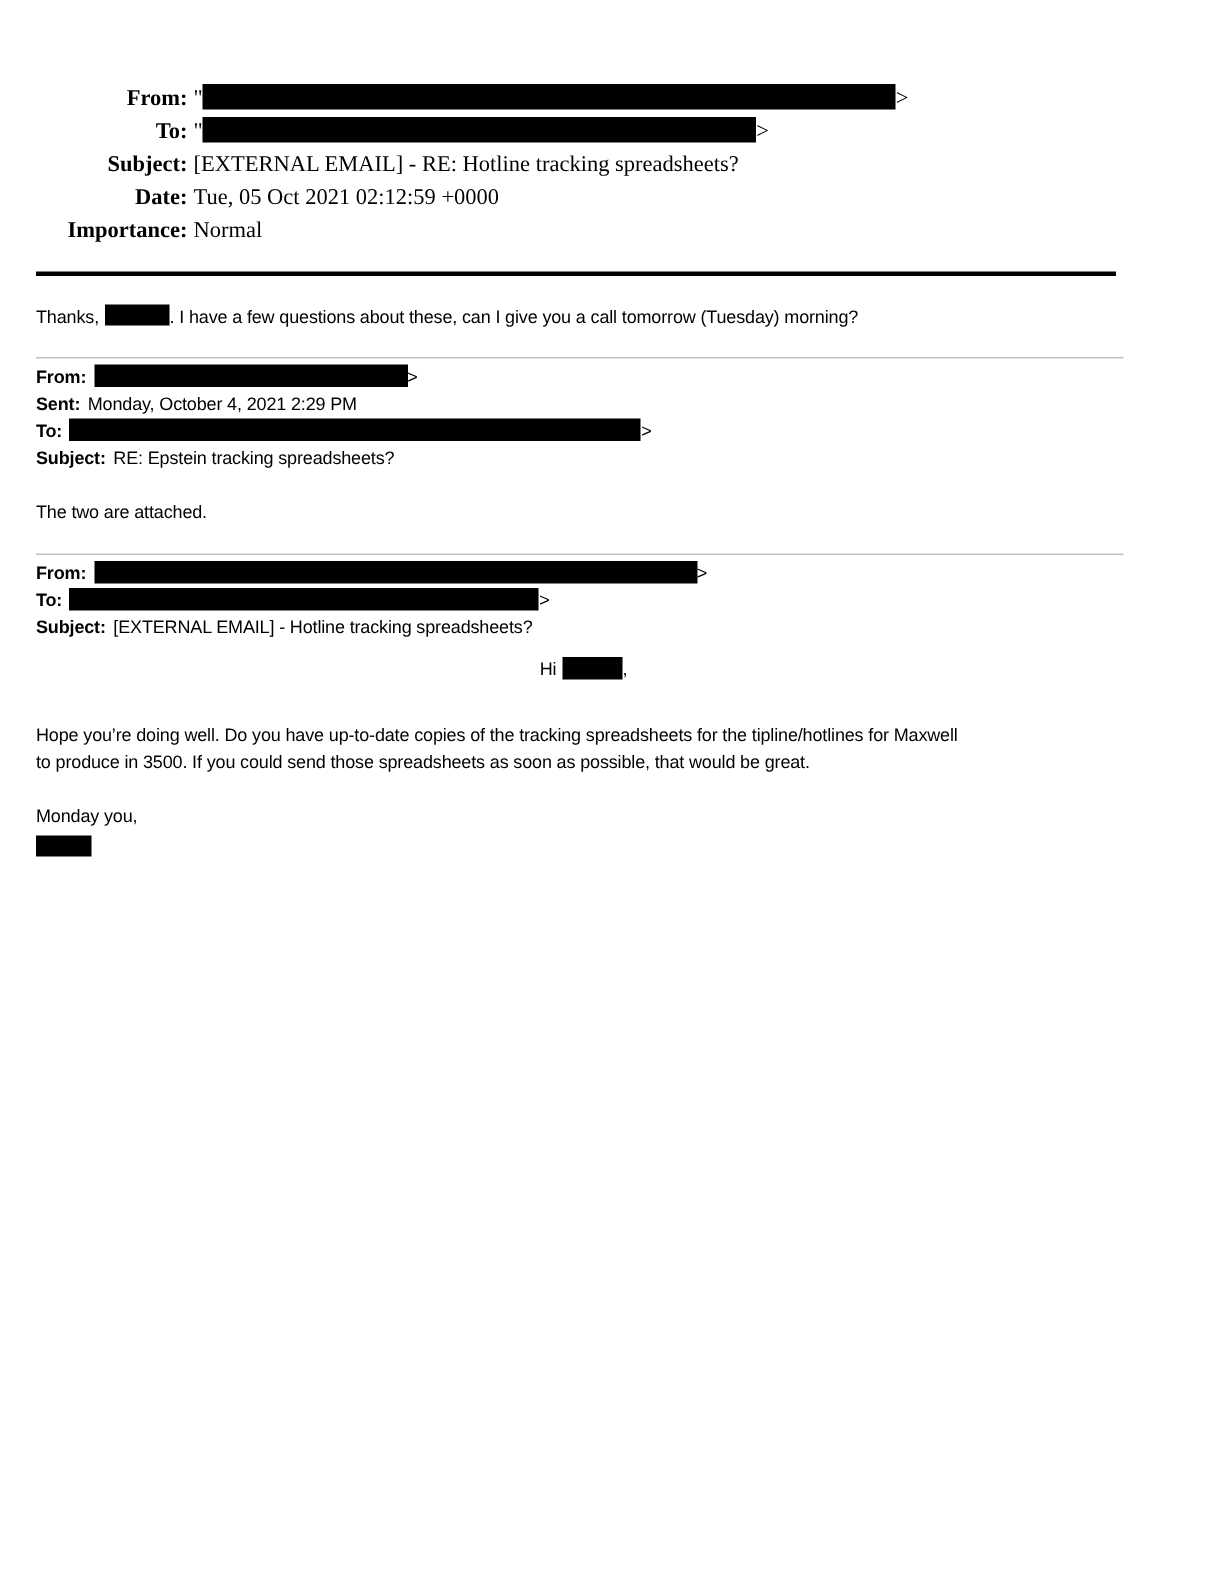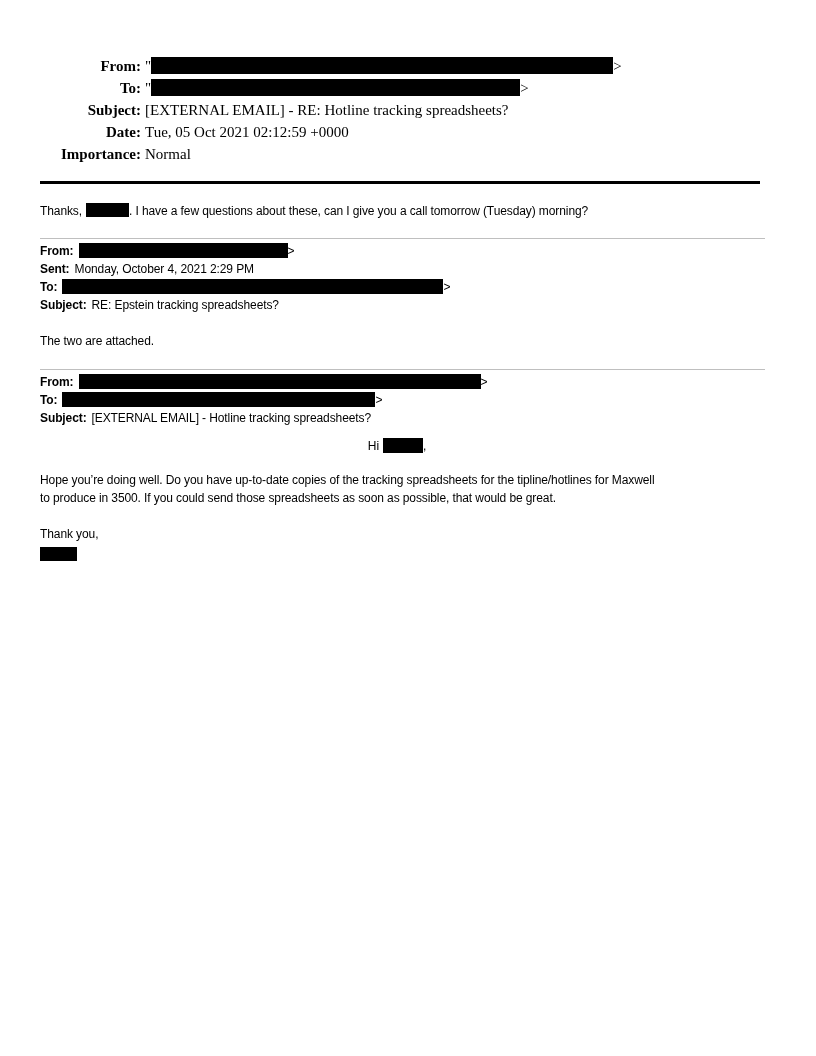--- a/index.html
+++ b/index.html
@@ -3,21 +3,21 @@
 <meta charset="utf-8">
 <style>
   * { margin: 0; padding: 0; box-sizing: border-box; }
   html, body { background: #ffffff; }
   .page {
     position: relative;
     width: 800px;
     height: 1056px;
     background: #ffffff;
     color: #000000;
-    padding: 55px 46px 0 40px;
+    padding: 55px 46px 0 24px;
     overflow: hidden;
   }
 
   
   .mail-header {
     font-family: "Liberation Serif", "DejaVu Serif", serif;
     font-size: 15px;
     line-height: 22px;
   }
   .mail-header .hrow { display: flex; }
@@ -71,21 +71,21 @@
   .mini-header .mlabel { font-weight: bold; margin-right: 5px; }
 
   
   .m-thanks    { margin-top: 18px; }
   .m-rule1     { margin-top: 18px; }
   .m-hdr2      { margin-top: 3px;  }
   .m-attached  { margin-top: 18px; }
   .m-rule2     { margin-top: 19px; }
   .m-hdr3      { margin-top: 3px;  }
   .m-hi        { margin-top: 10px; text-align: center; }
-  .m-para      { margin-top: 16px; }
+  .m-para      { margin-top: 26px; }
   .m-thankyou  { margin-top: 18px; }
   .m-sig       { margin-top: 4px;  }
 
   .sig-bar {
     width: 37px;
     height: 14px;
     background: #000000;
   }
 </style>
 </head>
@@ -139,17 +139,17 @@
     <div class="mrow"><span class="mlabel">Subject:</span><span>[EXTERNAL EMAIL] - Hotline tracking spreadsheets?</span></div>
   </div>
 
   <div class="body-text m-hi msg-line"><span>Hi</span><span class="bar body" style="width:40px;margin-left:4px;"></span><span>,</span></div>
 
   <div class="body-text m-para">
     <div class="msg-line">Hope you’re doing well. Do you have up-to-date copies of the tracking spreadsheets for the tipline/hotlines for Maxwell</div>
     <div class="msg-line">to produce in 3500. If you could send those spreadsheets as soon as possible, that would be great.</div>
   </div>
 
-  <div class="body-text m-thankyou msg-line">Thank you,</div>
+  <div class="body-text m-thankyou msg-line">Monday you,</div>
 
   <div class="sig-bar m-sig"></div>
 
 </div>
 
 </body></html>

